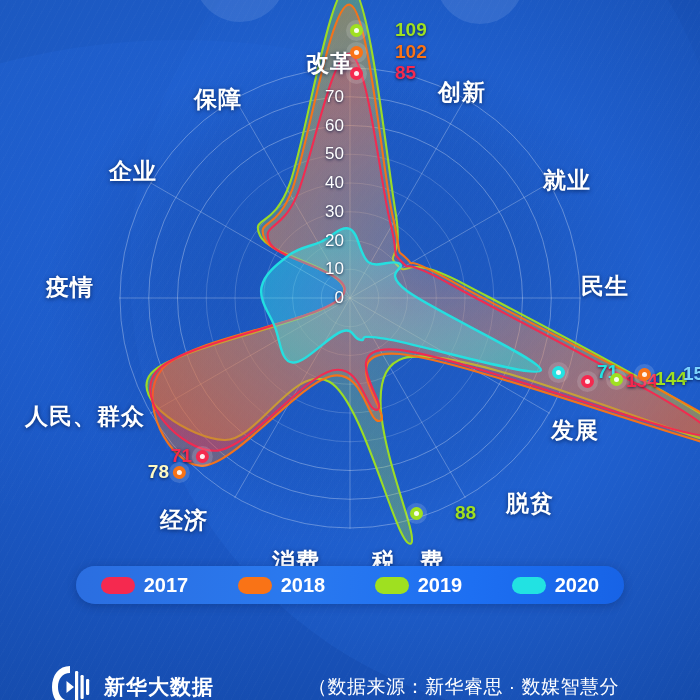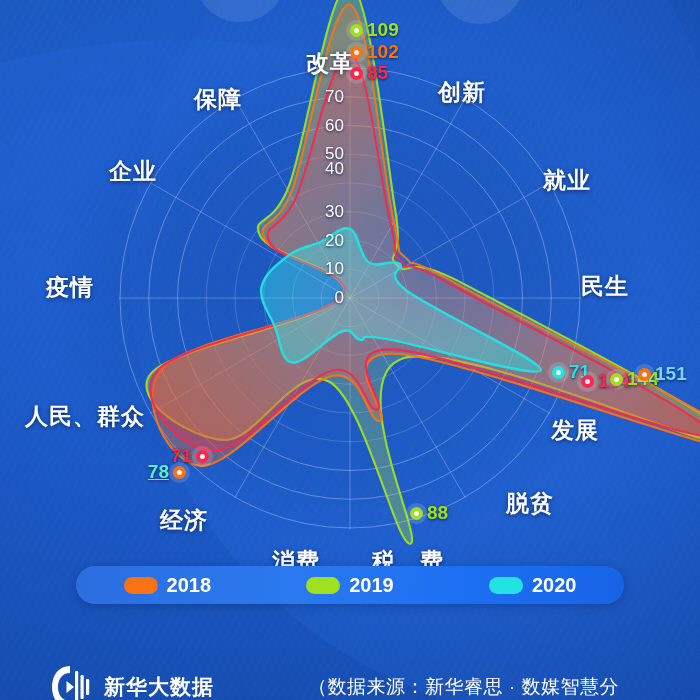--- a/index.html
+++ b/index.html
@@ -68,21 +68,21 @@
   
   .callout{position:absolute;display:flex;align-items:center;gap:4px;
            transform:translate(0,-50%);white-space:nowrap;}
   .callout.rev{transform:translate(-100%,-50%);flex-direction:row-reverse;}
   .dot{
     width:13px;height:13px;border-radius:50%;flex:0 0 auto;
     box-shadow:0 0 0 4px rgba(255,255,255,.14);
   }
   .dot i{display:block;width:5px;height:5px;border-radius:50%;
          background:rgba(255,255,255,.92);margin:4px auto 0;}
-  .cval{font-size:19px;font-weight:700;text-shadow:0 1px 3px rgba(0,20,60,.8);}
+  .cval{font-size:19px;font-weight:700;text-shadow:0 1px 3px rgba(0,20,60,.8);padding-left:28px;}
 
   
   #legend{
     position:absolute;left:76px;top:566px;width:548px;height:38px;
     border-radius:19px;
     background:linear-gradient(95deg,#2b6ee0 0%,#2a79ef 40%,#1d6ff2 72%,#1763e6 100%);
     display:flex;align-items:center;justify-content:space-around;
     box-shadow:0 2px 10px rgba(4,26,80,.30);
   }
   .leg-item{display:flex;align-items:center;gap:9px;}
@@ -204,21 +204,21 @@
       <div class="axis-label" style="left: 70px; top: 271px;">疫情</div>
       <div class="axis-label" style="left: 133px; top: 155px;">企业</div>
       <div class="axis-label" style="left: 218px; top: 83px;">保障</div>
     </div>
 
   <div id="tick-labels">
       <div class="tick-label" style="left: 344px; top: 298px;">0</div>
       <div class="tick-label" style="left: 344px; top: 269.25px;">10</div>
       <div class="tick-label" style="left: 344px; top: 240.5px;">20</div>
       <div class="tick-label" style="left: 344px; top: 211.75px;">30</div>
-      <div class="tick-label" style="left: 344px; top: 169px; text-align: right;">40</div>
+      <div class="tick-label" style="left: 344px; top: 183px; text-align: right;">40</div>
       <div class="tick-label" style="left: 344px; top: 154.25px;">50</div>
       <div class="tick-label" style="left: 344px; top: 125.5px;">60</div>
       <div class="tick-label" style="left: 344px; top: 96.75px;">70</div>
     </div>
 
   <div id="callouts">
       <div class="callout" style="left: 350px; top: 30px;">
         <span class="dot" style="background: rgb(159, 224, 32);">
           <i></i>
         </span>
@@ -263,31 +263,35 @@
       <div class="callout rev" style="left: 209px; top: 456px;">
         <span class="dot" style="background: rgb(245, 41, 79);">
           <i></i>
         </span>
         <span class="cval" style="color: rgb(245, 41, 79);">71</span>
       </div>
       <div class="callout rev" style="left: 186px; top: 472px;">
         <span class="dot" style="background: rgb(249, 115, 22);">
           <i></i>
         </span>
-        <span class="cval" style="color: #5eead4; text-decoration: underline;">78</span>
+        <span class="cval" style="color: #fef9c3;">78</span>
       </div>
       <div class="callout" style="left: 410px; top: 513px; justify-content: flex-end;">
         <span class="dot" style="background: rgb(159, 224, 32);">
           <i></i>
         </span>
         <span class="cval" style="color: rgb(159, 224, 32);">88</span>
       </div>
     </div>
 
   <div id="legend">
+      <div class="leg-item">
+        <span class="leg-chip" style="background: rgb(245, 41, 79);"></span>
+        <span class="leg-text">2017</span>
+      </div>
       <div class="leg-item">
         <span class="leg-chip" style="background: rgb(249, 115, 22);"></span>
         <span class="leg-text">2018</span>
       </div>
       <div class="leg-item">
         <span class="leg-chip" style="background: rgb(159, 224, 32);"></span>
         <span class="leg-text">2019</span>
       </div>
       <div class="leg-item">
         <span class="leg-chip" style="background: rgb(34, 226, 226);"></span>

